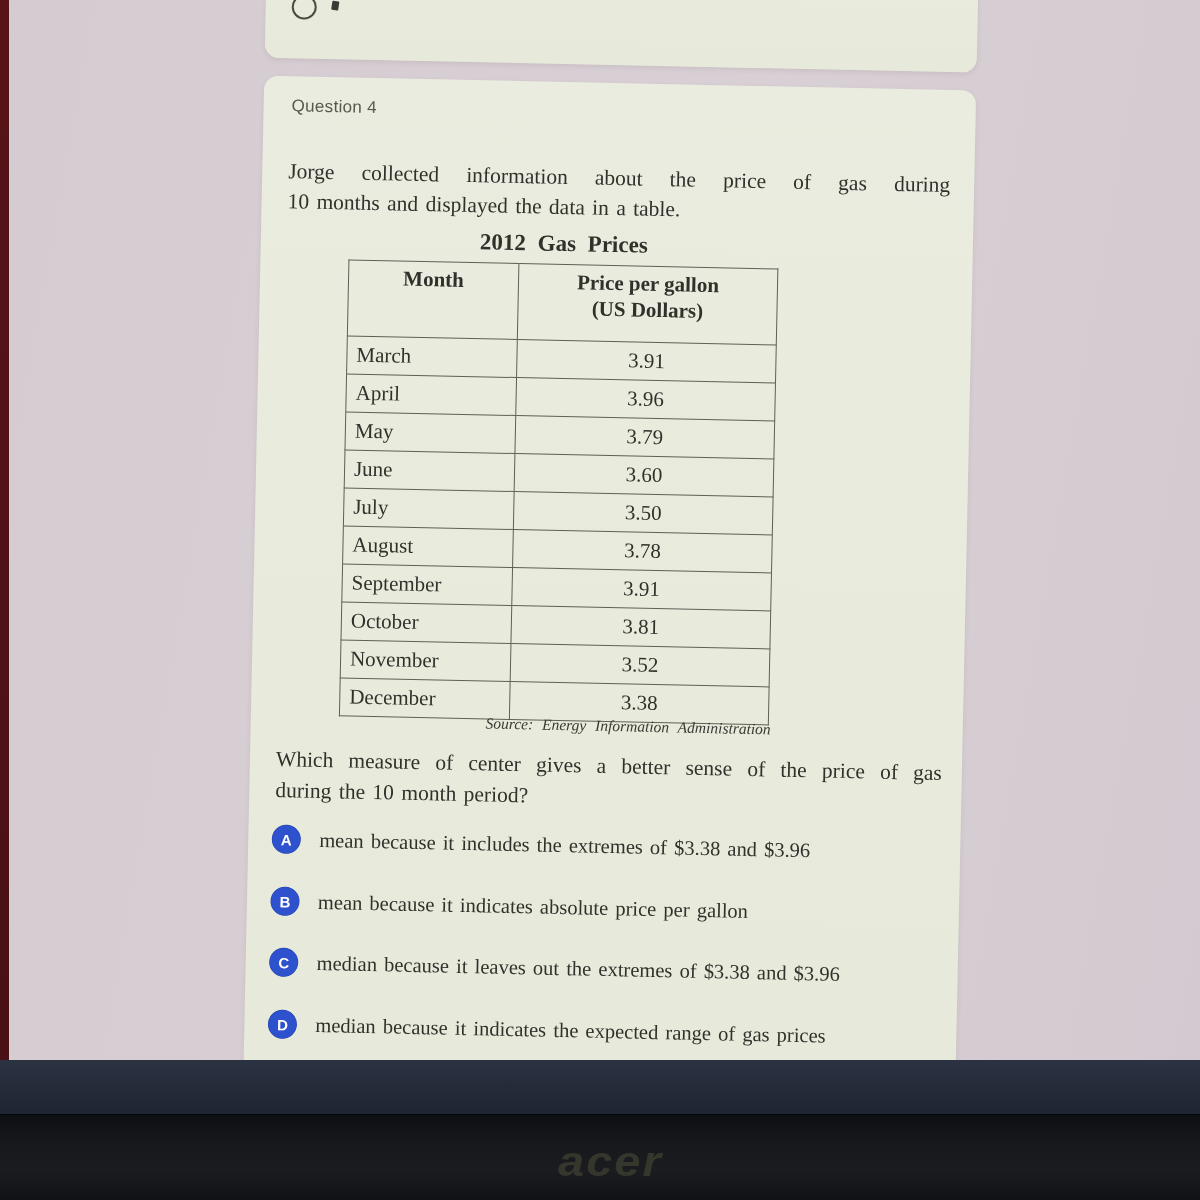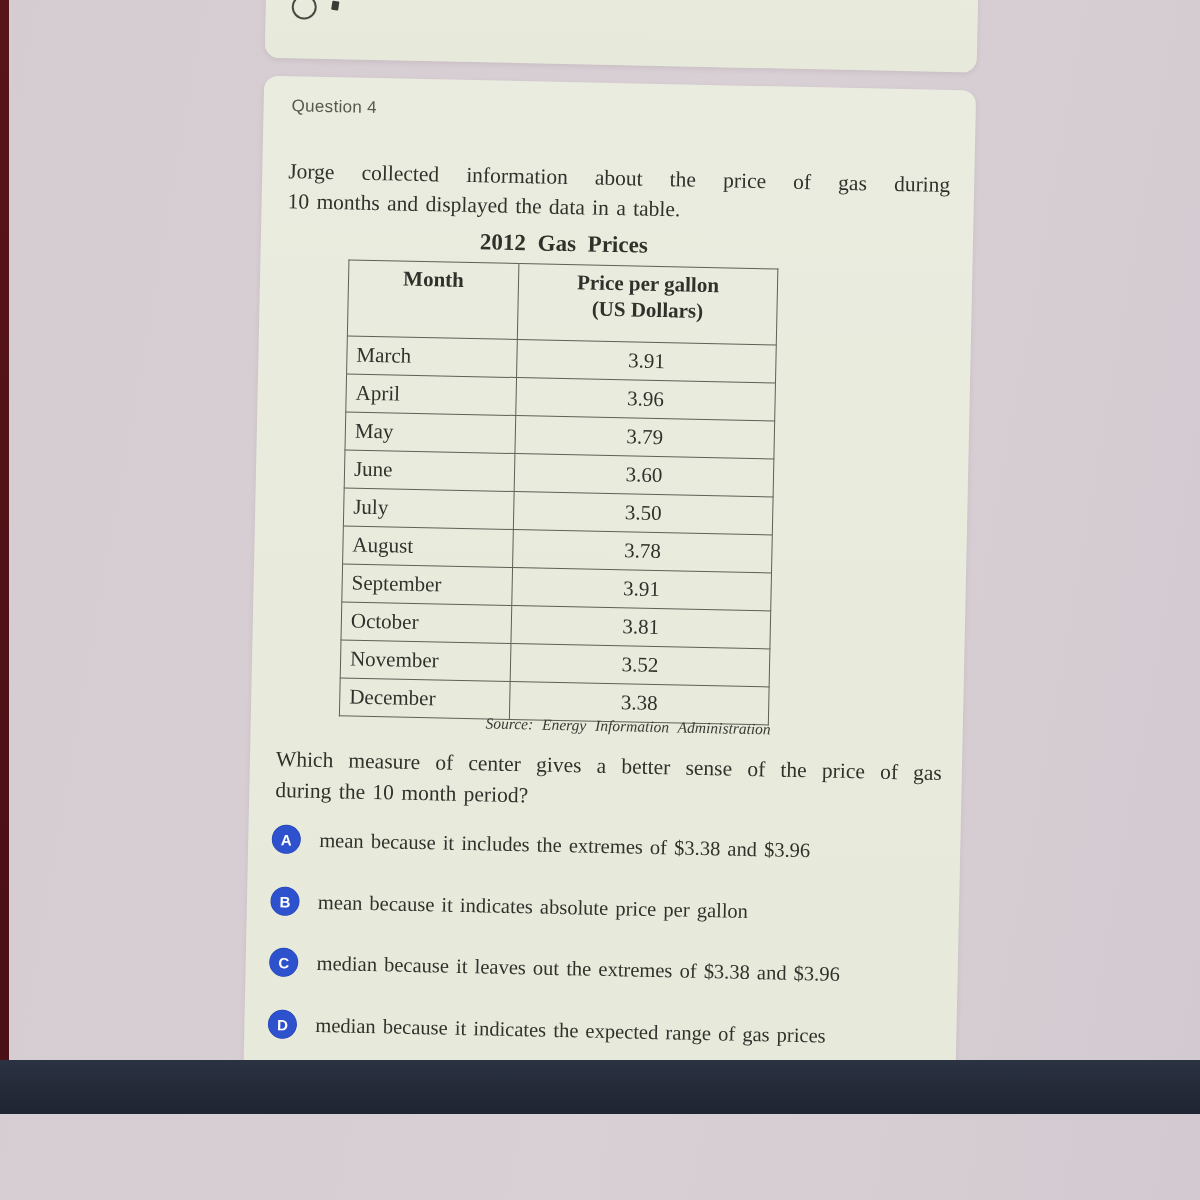--- a/index.html
+++ b/index.html
@@ -181,14 +181,17 @@
     
     
 
     
 
     
 
     
   </div>
 
+  <div class="bezel">
+    <div class="acer">acer</div>
+  </div>
 
 </div>
 
 </body></html>

